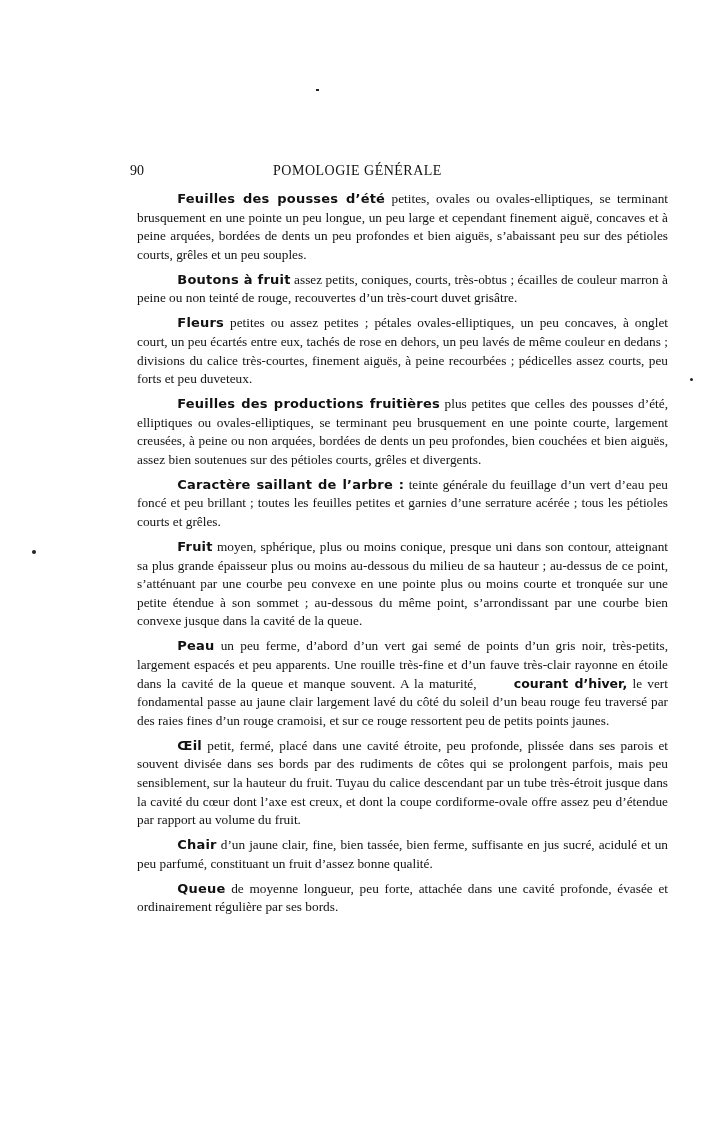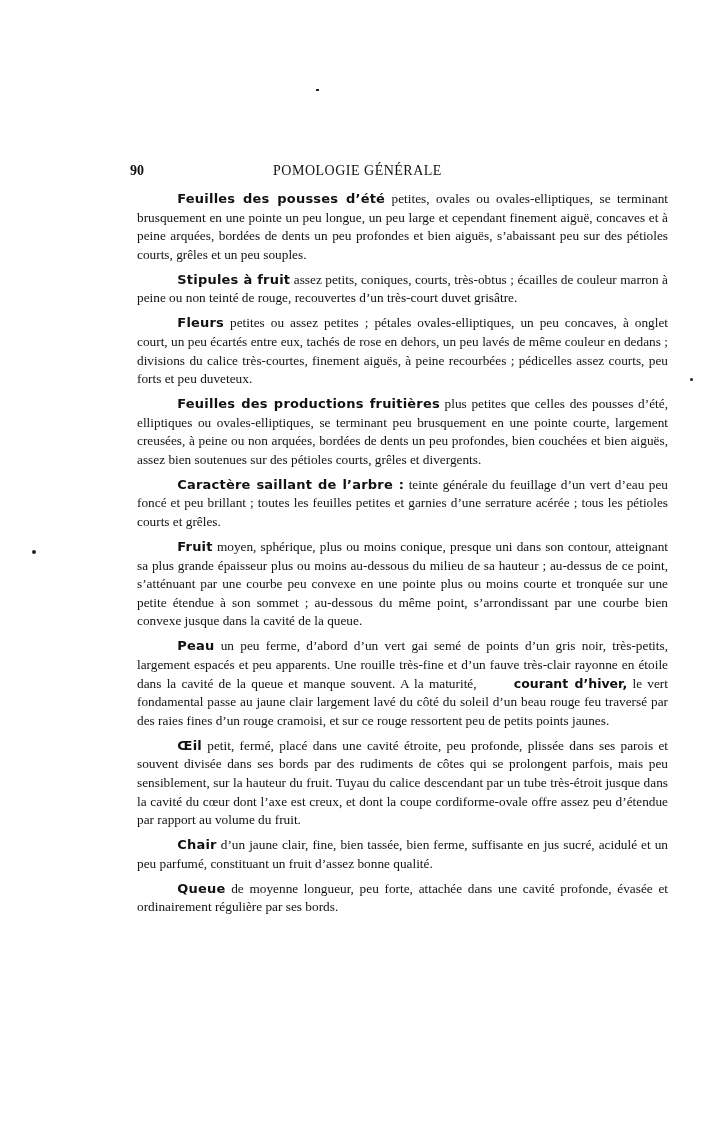--- a/index.html
+++ b/index.html
@@ -1,40 +1,40 @@
 <!DOCTYPE html>
 <html><head>
 <meta charset="utf-8">
 <style>
   html, body { margin: 0; padding: 0; background: #ffffff; }
   body { width: 707px; height: 1125px; position: relative; overflow: hidden;
          font-family: "Liberation Serif", "DejaVu Serif", serif; color: #111; }
   .speck { position: absolute; background: #222; }
-  .page-number { position: absolute; left: 130px; top: 163px; font-size: 14px; font-weight: bold; }
+  .page-number { position: absolute; left: 130px; top: 163px; font-size: 14px; font-weight: normal; }
   .running-head { position: absolute; left: 4px; width: 707px; top: 163px; text-align: center;
                   font-size: 14px; letter-spacing: 0.5px; }
   .body-text { position: absolute; left: 137px; top: 190px; width: 531px;
                font-size: 13.3px; line-height: 18.6px; text-align: justify; }
   .para { margin: 0 0 6.4px 0; text-indent: 0; }
   .para .lead { font-family: "DejaVu Sans", sans-serif; font-weight: bold; font-size: 13px; letter-spacing: 0.2px; margin-left: 27px; }
   .para .emph { font-family: "DejaVu Sans", sans-serif; font-weight: bold; font-size: 12.5px; margin-left: 32px; }
 </style>
 </head>
 <body>
 
 <div class="speck" style="left:316px;top:89px;width:3px;height:2px;"></div>
 <div class="speck" style="left:32px;top:550px;width:4px;height:4px;border-radius:50%;"></div>
 <div class="speck" style="left:690px;top:378px;width:3px;height:3px;border-radius:50%;"></div>
 
 <div class="page-number">90</div>
 <div class="running-head">POMOLOGIE GÉNÉRALE</div>
 
 <div class="body-text">
   <p class="para"> <span class="lead">Feuilles des pousses d’été</span><span> petites, ovales ou ovales-elliptiques, se terminant brusquement en une pointe un peu longue, un peu large et cependant finement aiguë, concaves et à peine arquées, bordées de dents un peu profondes et bien aiguës, s’abaissant peu sur des pétioles courts, grêles et un peu souples.</span></p>
-  <p class="para"> <span class="lead">Stipules à fruit</span><span> assez petits, coniques, courts, très-obtus ; écailles de couleur marron à peine ou non teinté de rouge, recouvertes d’un très-court duvet grisâtre.</span></p>
+  <p class="para"> <span class="lead">Boutons à fruit</span><span> assez petits, coniques, courts, très-obtus ; écailles de couleur marron à peine ou non teinté de rouge, recouvertes d’un très-court duvet grisâtre.</span></p>
   <p class="para"> <span class="lead">Fleurs</span><span> petites ou assez petites ; pétales ovales-elliptiques, un peu concaves, à onglet court, un peu écartés entre eux, tachés de rose en dehors, un peu lavés de même couleur en dedans ; divisions du calice très-courtes, finement aiguës, à peine recourbées ; pédicelles assez courts, peu forts et peu duveteux.</span></p>
   <p class="para"> <span class="lead">Feuilles des productions fruitières</span><span> plus petites que celles des pousses d’été, elliptiques ou ovales-elliptiques, se terminant peu brusquement en une pointe courte, largement creusées, à peine ou non arquées, bordées de dents un peu profondes, bien couchées et bien aiguës, assez bien soutenues sur des pétioles courts, grêles et divergents.</span></p>
   <p class="para"> <span class="lead">Caractère saillant de l’arbre :</span><span> teinte générale du feuillage d’un vert d’eau peu foncé et peu brillant ; toutes les feuilles petites et garnies d’une serrature acérée ; tous les pétioles courts et grêles.</span></p>
   <p class="para"> <span class="lead">Fruit</span><span> moyen, sphérique, plus ou moins conique, presque uni dans son contour, atteignant sa plus grande épaisseur plus ou moins au-dessous du milieu de sa hauteur ; au-dessus de ce point, s’atténuant par une courbe peu convexe en une pointe plus ou moins courte et tronquée sur une petite étendue à son sommet ; au-dessous du même point, s’arrondissant par une courbe bien convexe jusque dans la cavité de la queue.</span></p>
   <p class="para"> <span class="lead">Peau</span><span> un peu ferme, d’abord d’un vert gai semé de points d’un gris noir, très-petits, largement espacés et peu apparents. Une rouille très-fine et d’un fauve très-clair rayonne en étoile dans la cavité de la queue et manque souvent. A la maturité, </span><span class="emph">courant d’hiver,</span><span> le vert fondamental passe au jaune clair largement lavé du côté du soleil d’un beau rouge feu traversé par des raies fines d’un rouge cramoisi, et sur ce rouge ressortent peu de petits points jaunes.</span></p>
   <p class="para"> <span class="lead">Œil</span><span> petit, fermé, placé dans une cavité étroite, peu profonde, plissée dans ses parois et souvent divisée dans ses bords par des rudiments de côtes qui se prolongent parfois, mais peu sensiblement, sur la hauteur du fruit. Tuyau du calice descendant par un tube très-étroit jusque dans la cavité du cœur dont l’axe est creux, et dont la coupe cordiforme-ovale offre assez peu d’étendue par rapport au volume du fruit.</span></p>
   <p class="para"> <span class="lead">Chair</span><span> d’un jaune clair, fine, bien tassée, bien ferme, suffisante en jus sucré, acidulé et un peu parfumé, constituant un fruit d’assez bonne qualité.</span></p>
   <p class="para"> <span class="lead">Queue</span><span> de moyenne longueur, peu forte, attachée dans une cavité profonde, évasée et ordinairement régulière par ses bords.</span></p>
 </div>
 

